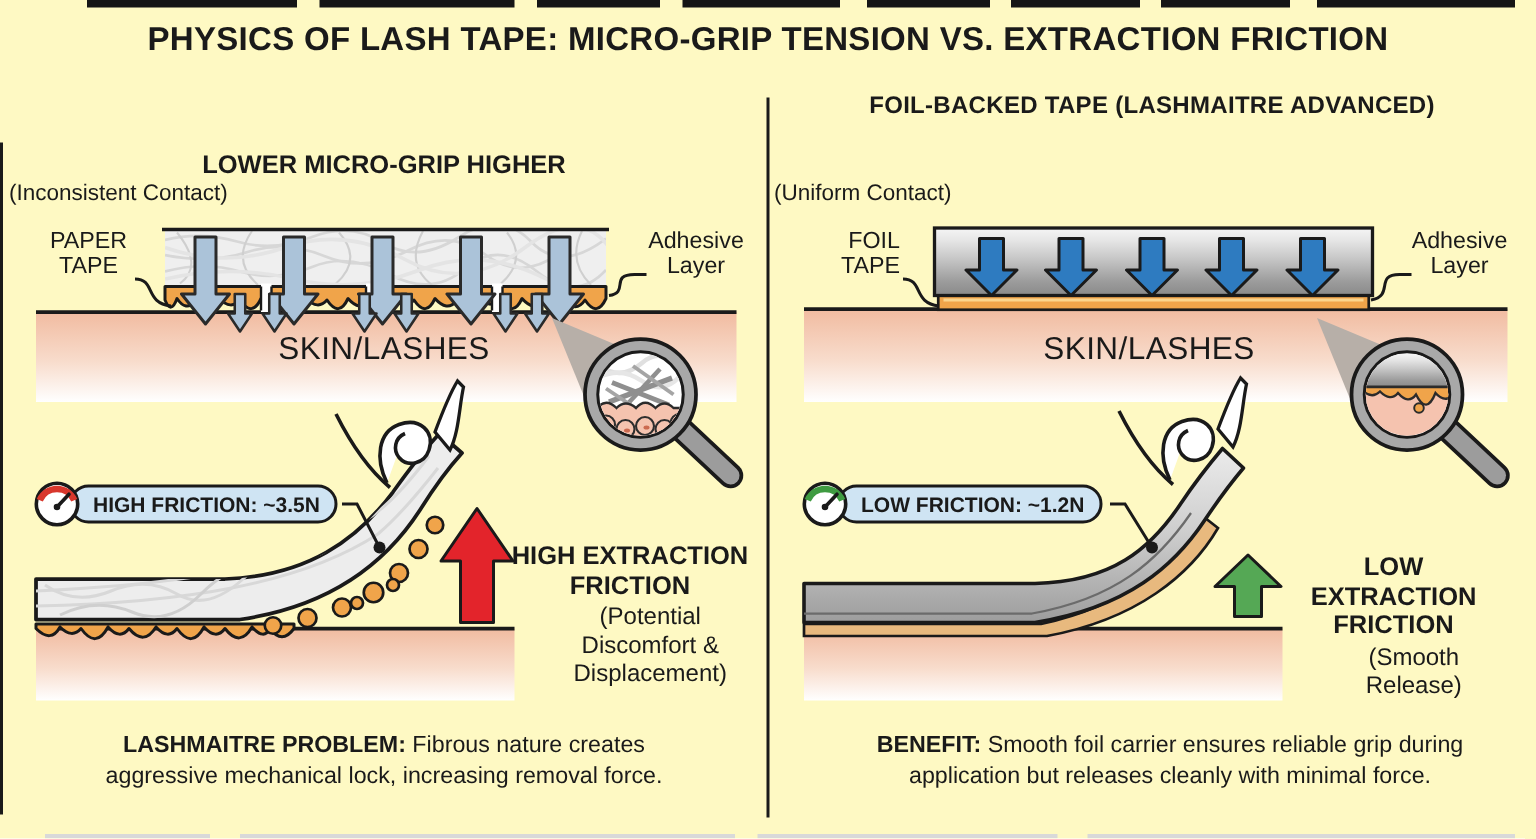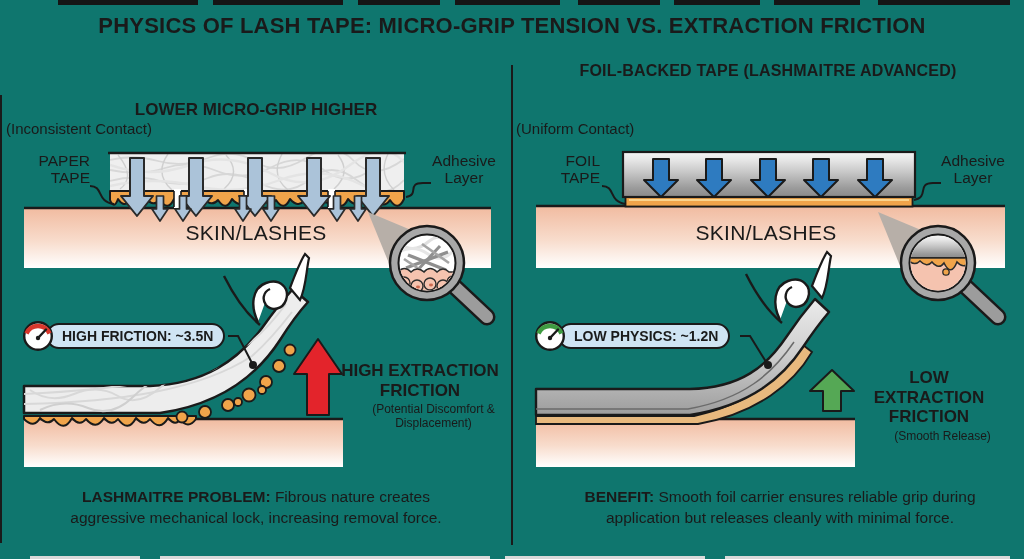--- a/index.html
+++ b/index.html
@@ -1,29 +1,29 @@
 <!DOCTYPE html>
 <html style="--c-ink: #1a1a1a; --c-adhesive: #F0A44A; --c-skin: #F1BBA0; --c-steel_arrow: #ABC3D9; --c-blue_arrow: #2E7BC0; --c-red_arrow: #E3242B; --c-green_arrow: #55A855; --c-badge_bg: #CFE4F3; --c-paper: #EFEFEF; --c-metal_light: #F2F2F2; --c-metal_dark: #8C8C8C; --c-gauge_red: #D8372C; --c-gauge_green: #3F9B41; --c-glass_gray: #A8A8A8; --c-beam_gray: #B7AFA8;"><head>
 <meta charset="utf-8">
 <style>
   html,body{margin:0;padding:0;background:#ffffff;}
-  .stage{position:relative;width:1024px;height:559px;background:#0f766e;overflow:hidden;
+  .stage{position:relative;width:1024px;height:559px;background:#fef9c3;overflow:hidden;
          font-family:"Liberation Sans",sans-serif;color:var(--c-ink,#1a1a1a);}
   .abs{position:absolute;}
   svg.art{position:absolute;left:0;top:0;z-index:1;pointer-events:none;}
   .txt{position:absolute;z-index:3;}
   .title{top:13px;left:0;width:1024px;text-align:center;font-size:22px;font-weight:bold;letter-spacing:.2px;}
   .heading{top:62px;width:512px;text-align:center;font-size:16px;font-weight:bold;letter-spacing:.2px;}
   .tension-title{top:100px;width:500px;text-align:center;font-size:17px;font-weight:bold;}
   .tension-sub{top:120px;width:500px;text-align:left;font-size:15px;}
   .side-label{font-size:15.5px;line-height:1.1;}
   .surface-label{top:221px;width:500px;text-align:center;font-size:21px;letter-spacing:.3px;}
   .extract{text-align:center;}
   .extract .et{font-size:17px;font-weight:bold;line-height:1.15;}
-  .extract .es{font-size:12px;line-height:1.2;margin-top:2px;margin-left:27px;}
+  .extract .es{font-size:16px;line-height:1.2;margin-top:2px;margin-left:27px;}
   .footnote{width:490px;text-align:center;font-size:15.5px;line-height:1.35;}
   .footnote div{white-space:nowrap;}
   .badge{position:absolute;z-index:3;display:flex;align-items:center;height:32px;}
   .badge svg{position:relative;z-index:2;margin-right:-9px;flex:0 0 auto;}
   .pill{background:var(--c-badge_bg,#CFE4F3);border:2.2px solid var(--c-ink,#1a1a1a);
         border-radius:15px;font-weight:bold;font-size:14px;padding:3px 10px 3px 14px;white-space:nowrap;}
   .divider{left:511px;top:65px;width:2px;height:480px;background:var(--c-ink,#1a1a1a);z-index:2;}
   .edge-line{left:0;top:95px;width:2px;height:448px;background:var(--c-ink,#1a1a1a);z-index:2;}
   .crop-dash{top:0;height:5px;background:#151515;z-index:4;}
   .crop-dash-b{bottom:0;height:3px;background:#d9d9d9;z-index:4;}
@@ -275,21 +275,21 @@
   </svg>
 
   <div class="txt title">PHYSICS OF LASH TAPE: MICRO-GRIP TENSION VS. EXTRACTION FRICTION</div>
 
   <div class="txt heading" style="left:512px">FOIL-BACKED TAPE (LASHMAITRE ADVANCED)</div>
 
   <div class="txt tension-title" style="left:6px">LOWER MICRO-GRIP HIGHER</div>
   <div class="txt tension-sub" style="left:6px">(Inconsistent Contact)</div>
   <div class="txt tension-sub" style="left:516px">(Uniform Contact)</div>
 
-  <div class="txt side-label" style="left:28px;top:152px;width:62px;text-align:right">PAPER TAPE</div>
+  <div class="txt side-label" style="left:28px;top:152px;width:62px;text-align:center">PAPER TAPE</div>
   <div class="txt side-label" style="left:538px;top:152px;width:62px;text-align:right">FOIL TAPE</div>
   <div class="txt side-label" style="left:427px;top:152px;width:74px;text-align:center">Adhesive Layer</div>
   <div class="txt side-label" style="left:936px;top:152px;width:74px;text-align:center">Adhesive Layer</div>
 
   <div class="txt surface-label" style="left:6px">SKIN/LASHES</div>
   <div class="txt surface-label" style="left:516px">SKIN/LASHES</div>
 
   <div class="badge" style="left:21px;top:320px">
     <svg width="34" height="34" viewBox="0 0 34 34">
       <circle cx="17" cy="17" r="13.8" fill="#ffffff" stroke="#1a1a1a" stroke-width="2.4"></circle>
@@ -299,21 +299,21 @@
     </svg>
     <div class="pill">HIGH FRICTION: ~3.5N</div>
   </div>
   <div class="badge" style="left:533px;top:320px">
     <svg width="34" height="34" viewBox="0 0 34 34">
       <circle cx="17" cy="17" r="13.8" fill="#ffffff" stroke="#1a1a1a" stroke-width="2.4"></circle>
       <path d="M5.5,14.5 A12.6,12.6 0 0 1 28.5,14.5" fill="none" stroke="var(--c-gauge_green,#3F9B41)" stroke-width="4.4"></path>
       <line x1="17" y1="19" x2="25" y2="10.5" stroke="#1a1a1a" stroke-width="2.4" stroke-linecap="round"></line>
       <circle cx="17" cy="19" r="2.2" fill="#1a1a1a"></circle>
     </svg>
-    <div class="pill">LOW PHYSICS: ~1.2N</div>
+    <div class="pill">LOW FRICTION: ~1.2N</div>
   </div>
 
   <div class="txt extract" style="left:341px;top:361px;width:158px">
     <div class="et">HIGH EXTRACTION FRICTION</div>
     <div class="es">(Potential Discomfort &amp; Displacement)</div>
   </div>
   <div class="txt extract" style="left:853px;top:368px;width:152px">
     <div class="et">LOW EXTRACTION FRICTION</div>
     <div class="es">(Smooth Release)</div>
   </div>

